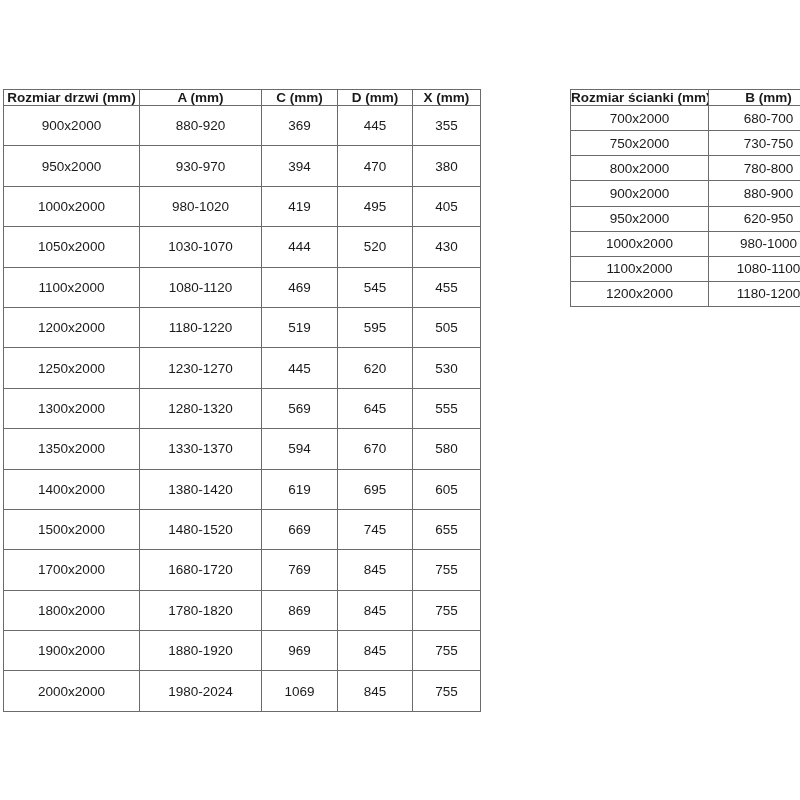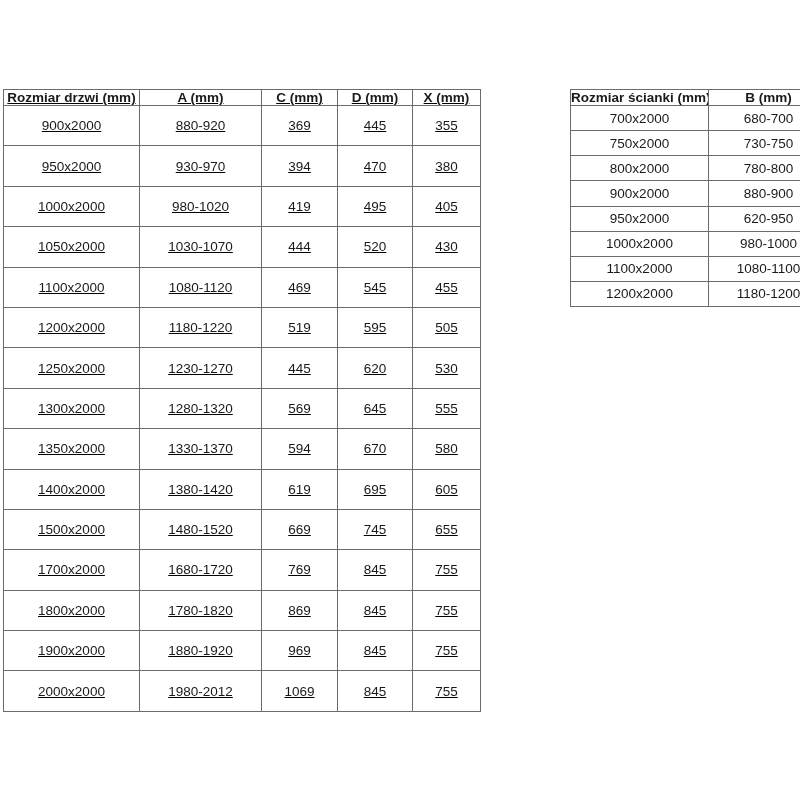--- a/index.html
+++ b/index.html
@@ -32,21 +32,20 @@
     white-space: nowrap;
   }
   table.tbl th {
     font-weight: bold;
   }
   #door-table {
     left: 3px;
     top: 89px;
     width: 477px;
     height: 623px;
-    text-decoration: underline;
   }
   #wall-table {
     left: 558px;
     top: 89px;
     width: 258px;
     height: 218px;
     margin-left: 12px;
   }
 </style>
 </head>
@@ -165,21 +164,21 @@
         </tr>
         <tr>
           <td>1900x2000</td>
           <td>1880-1920</td>
           <td>969</td>
           <td>845</td>
           <td>755</td>
         </tr>
         <tr>
           <td>2000x2000</td>
-          <td>1980-2012</td>
+          <td>1980-2024</td>
           <td>1069</td>
           <td>845</td>
           <td>755</td>
         </tr>
       </tbody>
   </table>
 
   <table class="tbl" id="wall-table">
     <colgroup>
       <col style="width:138px">

